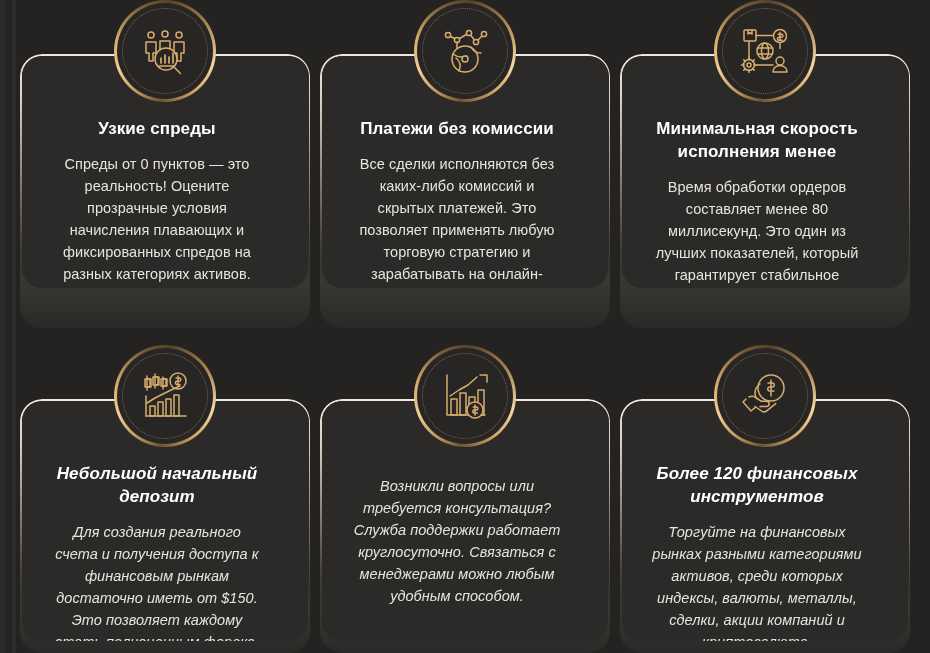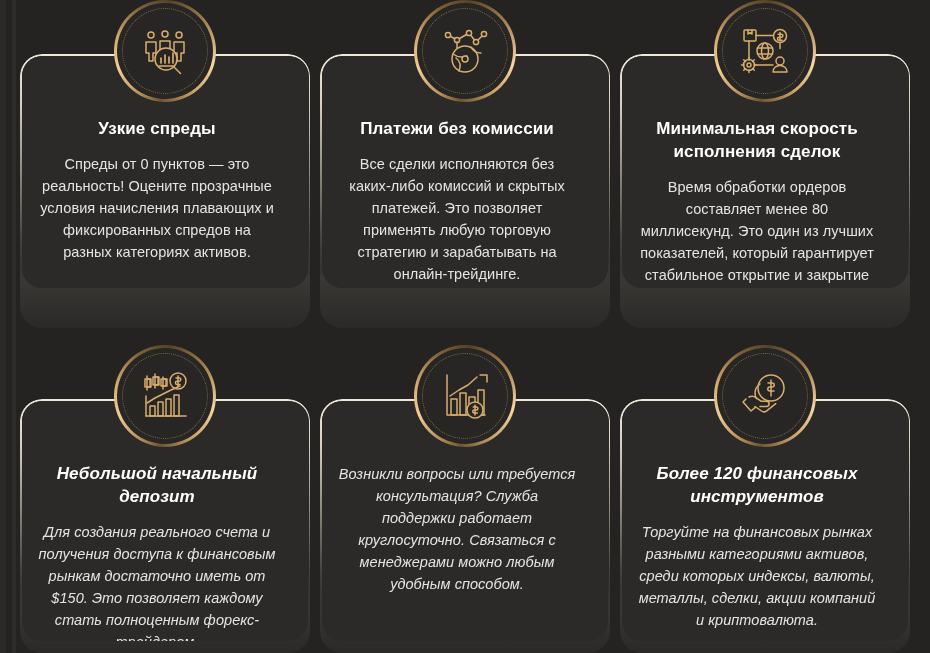--- a/index.html
+++ b/index.html
@@ -120,21 +120,21 @@
     font-size: 17px;
     font-weight: bold;
     line-height: 1.35;
     letter-spacing: 0.1px;
     margin: 0 0 12px 0;
   }
   .card-text {
     color: #e6e4e0;
     font-size: 14.5px;
     line-height: 1.52;
-    margin: 0;
+    margin: 12px;
     letter-spacing: 0.05px;
   }
 
   
   .icon-badge {
     position: absolute;
     left: 50%;
     top: 0;
     transform: translateX(-50%);
     width: 102px;
@@ -251,21 +251,21 @@
         </span>
       </div>
     </div>
   </div>
 
   <div class="card">
     <div class="card-shell"></div>
     <div class="card-border"></div>
     <div class="card-panel">
       <div class="card-body">
-        <h3 class="card-title">Минимальная скорость исполнения сделок</h3>
+        <h3 class="card-title">Минимальная скорость исполнения менее</h3>
         <p class="card-text">Время обработки ордеров составляет менее 80 миллисекунд. Это один из лучших показателей, который гарантирует стабильное открытие и закрытие сделок по рыночной цене.</p>
       </div>
     </div>
     <div class="icon-badge">
       <div class="icon-inner">
         <div class="icon-dots"></div>
         <span class="icon-glyph">
           <svg viewBox="0 0 56 56" fill="none" stroke="#d8ad6e" stroke-width="1.5" stroke-linecap="round" stroke-linejoin="round">
             <circle cx="28" cy="28" r="8"></circle>
             <ellipse cx="28" cy="28" rx="3.5" ry="8"></ellipse>

